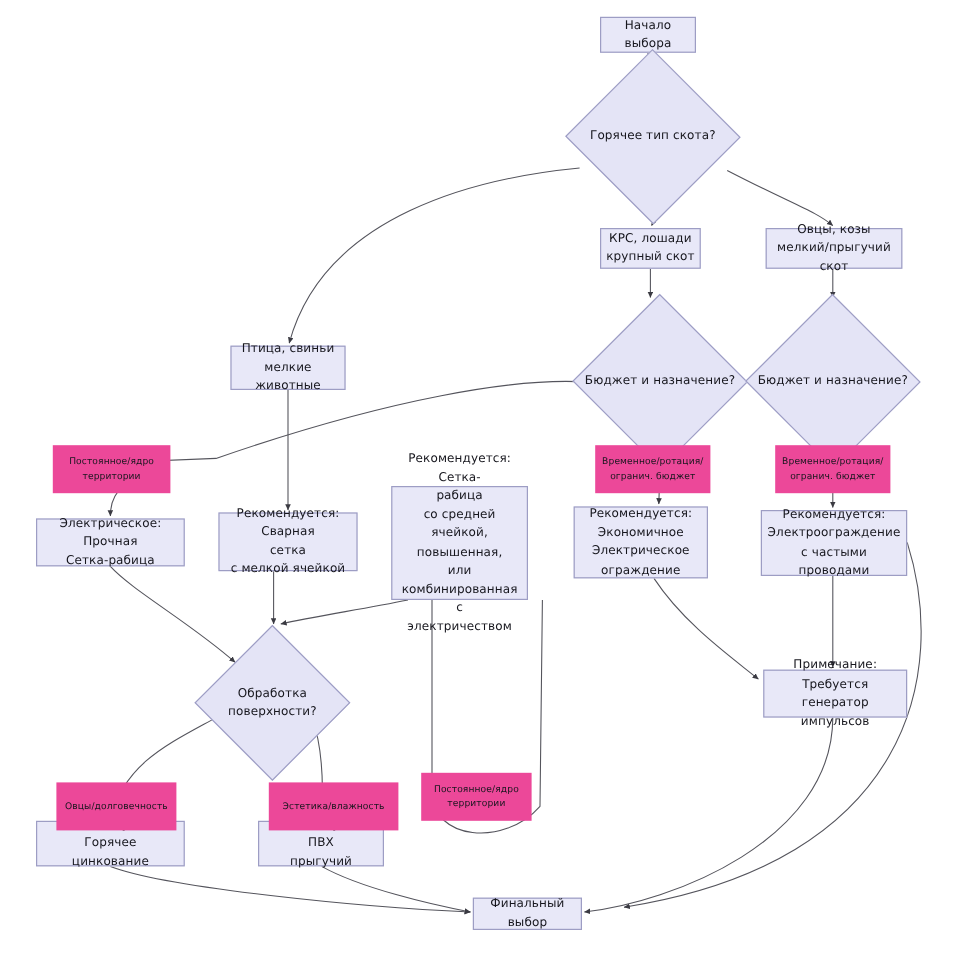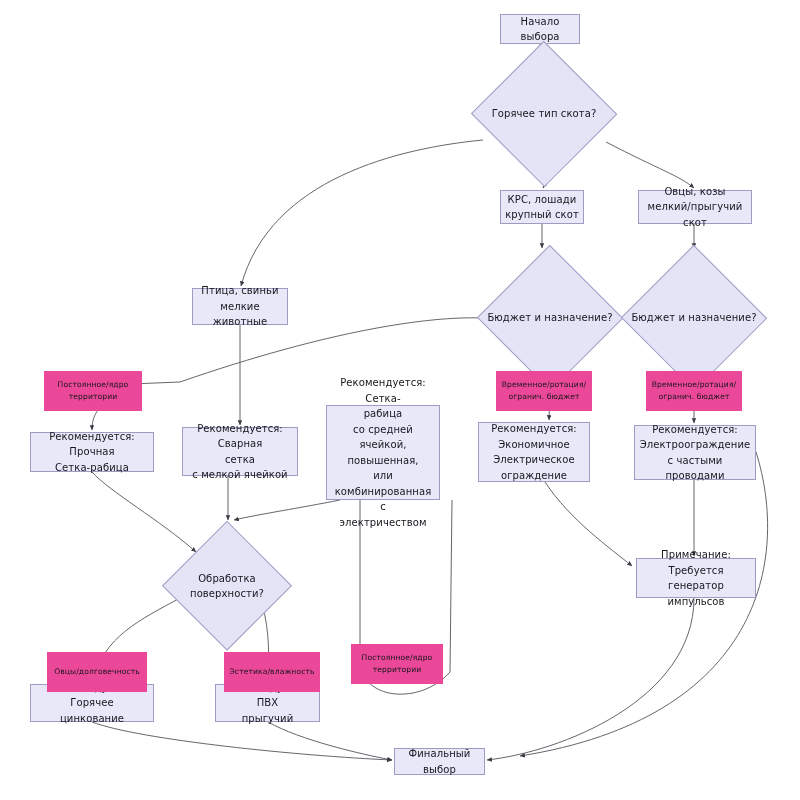--- a/index.html
+++ b/index.html
@@ -119,21 +119,21 @@
       <div class="node" style="left: 500px; top: 14px; width: 80px; height: 30px;"><span>Начало выбора</span></div>
       <div class="node diamond" style="left: 472px; top: 42px; width: 144px; height: 143px;"><div class="dia-shape"></div><div class="dia-text">Горячее тип скота?</div></div>
       <div class="node" style="left: 500px; top: 190px; width: 84px; height: 34px;"><span>КРС, лошади
 крупный скот</span></div>
       <div class="node" style="left: 638px; top: 190px; width: 114px; height: 34px;"><span>Овцы, козы
 мелкий/прыгучий скот</span></div>
       <div class="node" style="left: 192px; top: 288px; width: 96px; height: 37px;"><span>Птица, свиньи
 мелкие животные</span></div>
       <div class="node diamond" style="left: 478px; top: 246px; width: 144px; height: 143px;"><div class="dia-shape"></div><div class="dia-text">Бюджет и назначение?</div></div>
       <div class="node diamond" style="left: 622px; top: 246px; width: 144px; height: 143px;"><div class="dia-shape"></div><div class="dia-text">Бюджет и назначение?</div></div>
-      <div class="node" style="left: 30px; top: 432px; width: 124px; height: 40px;"><span>Рекомендуется: Прочная
+      <div class="node" style="left: 30px; top: 432px; width: 124px; height: 40px;"><span>Электрическое: Прочная
 Сетка-рабица</span></div>
       <div class="node" style="left: 182px; top: 427px; width: 116px; height: 49px;"><span>Рекомендуется: Сварная
 сетка
 с мелкой ячейкой</span></div>
       <div class="node" style="left: 326px; top: 405px; width: 114px; height: 95px;"><span>Рекомендуется: Сетка-
 рабица
 со средней ячейкой,
 повышенная,
 или комбинированная с
 электричеством</span></div>
@@ -154,18 +154,18 @@
       <div class="node" style="left: 394px; top: 748px; width: 91px; height: 27px;"><span>Финальный выбор</span></div>
     </div>
   <div id="labels-group">
       <div class="edge-label" style="left: 44px; top: 371px; width: 98px; height: 30px;">Постоянное/ядро
 территории</div>
       <div class="edge-label" style="left: 496px; top: 371px; width: 96px; height: 30px;">Временное/ротация/
 огранич. бюджет</div>
       <div class="edge-label" style="left: 646px; top: 371px; width: 96px; height: 30px;">Временное/ротация/
 огранич. бюджет</div>
       <div class="edge-label" style="left: 47px; top: 652px; width: 100px; height: 15px;">Овцы/долговечность</div>
-      <div class="edge-label" style="left: 224px; top: 652px; width: 96px; height: 15px;">Эстетика/влажность</div>
+      <div class="edge-label" style="left: 224px; top: 652px; width: 108px; height: 15px;">Эстетика/влажность</div>
       <div class="edge-label" style="left: 351px; top: 644px; width: 92px; height: 30px;">Постоянное/ядро
 территории</div>
     </div>
 
 </div>
 
 </body></html>

